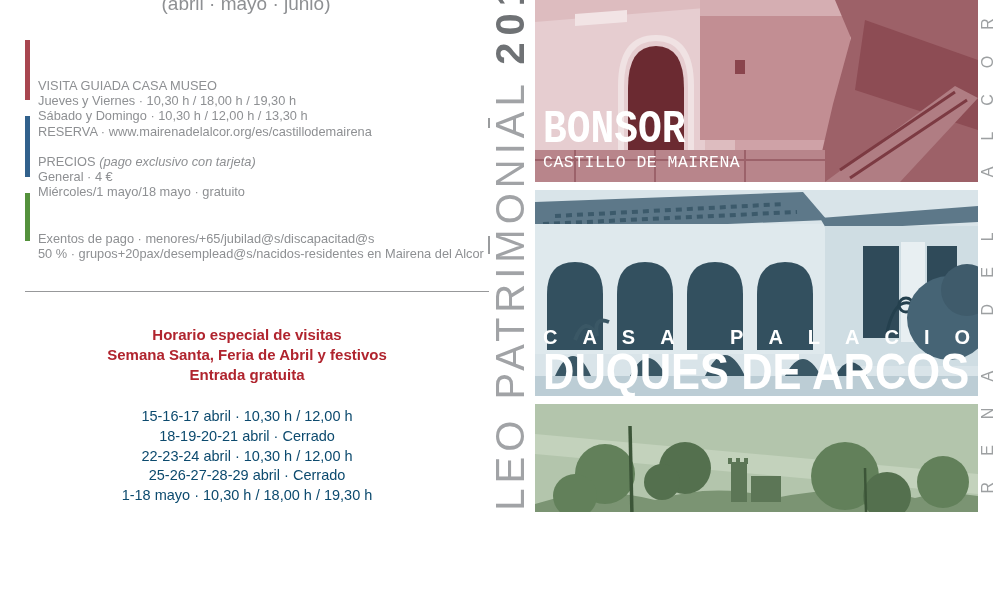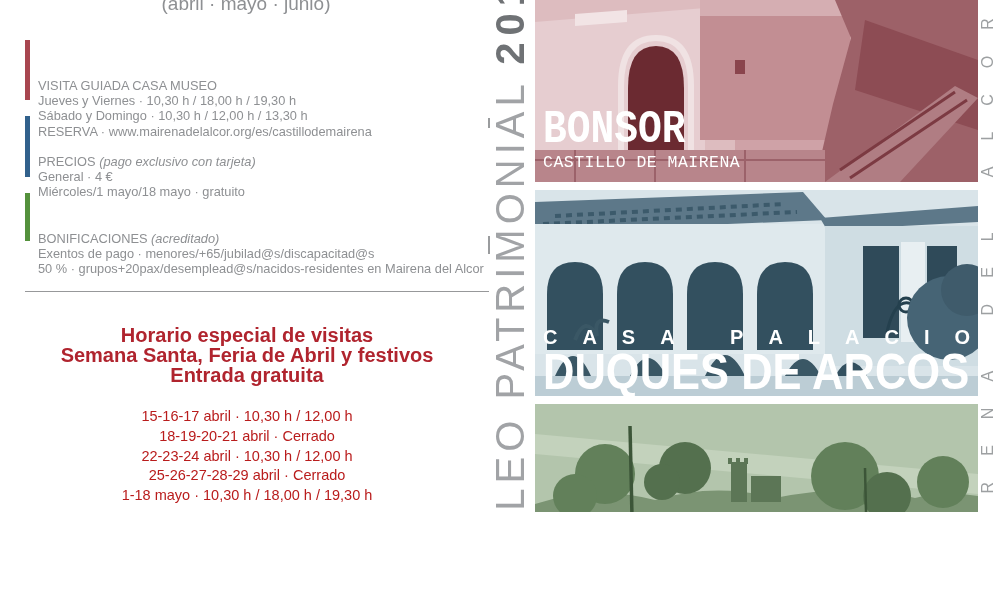--- a/index.html
+++ b/index.html
@@ -17,23 +17,23 @@
         white-space:nowrap;margin-top:40px;}
   .info .note{font-style:italic;}
   #sec-visita{top:38px;} #sec-precios{top:114px;} #sec-bonif{top:191px;}
 
   .fold{position:absolute;left:488px;width:1.5px;background:#9a9c9e;}
   .fold-a{top:118px;height:10px;} .fold-b{top:236px;height:18px;}
 
   .divider{position:absolute;top:291px;left:25px;width:464px;height:1.2px;background:#97989a;}
 
   .special-head{position:absolute;top:325px;left:2px;width:490px;text-align:center;
-                color:#b0242e;font-weight:bold;font-size:20px;line-height:20px;}
+                color:#b0242e;font-weight:bold;font-size:15px;line-height:20px;}
   .schedule{position:absolute;top:407px;left:2px;width:490px;text-align:center;
-            color:#b91c1c;font-size:14.5px;line-height:19.8px;}
+            color:#0c4a6e;font-size:14.5px;line-height:19.8px;}
 
   
   .logo{position:absolute;}
   #logo-escudo{left:168px;top:584px;}
   #logo-museo{left:246px;top:582px;}
   #logo-qr{left:302px;top:584px;}
 
   
   .vwrap{position:absolute;width:0;height:0;}
   .vtext{position:absolute;transform:translate(-50%,-50%) rotate(-90deg);
@@ -84,21 +84,20 @@
     <div>RESERVA · www.mairenadelalcor.org/es/castillodemairena</div>
   </div>
 
   <div class="info" id="sec-precios">
     <div><span>PRECIOS </span><span class="note">(pago exclusivo con tarjeta)</span></div>
     <div>General ·  4 €</div>
     <div>Miércoles/1 mayo/18 mayo · gratuito</div>
   </div>
 
   <div class="info" id="sec-bonif">
-    <div><span>BONIFICACIONES </span><span class="note">(acreditado)</span></div>
     <div>Exentos de pago · menores/+65/jubilad@s/discapacitad@s</div>
     <div>50 % · grupos+20pax/desemplead@s/nacidos-residentes en Mairena del Alcor</div>
   </div>
 
   <div class="fold fold-a"></div>
   <div class="fold fold-b"></div>
 
   <div class="divider"></div>
 
   <div class="special-head">

